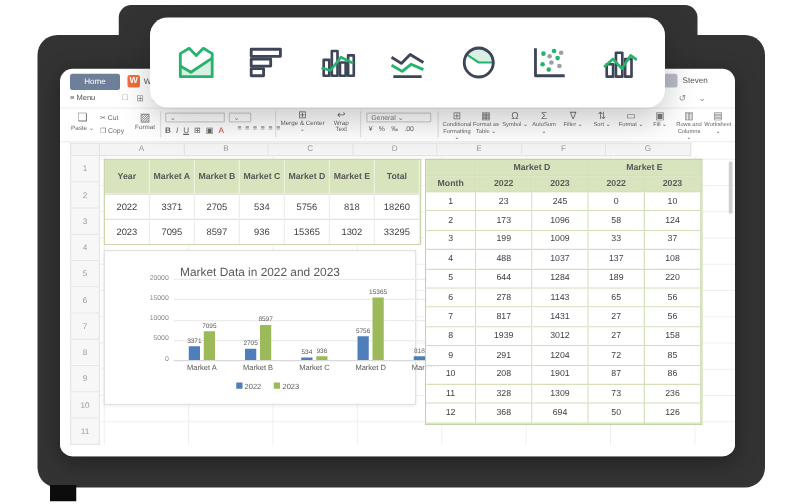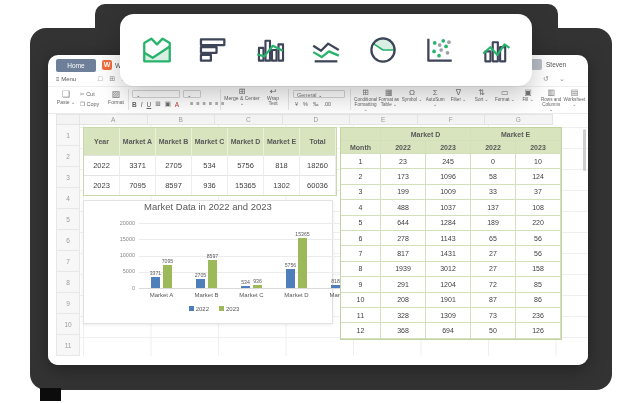--- a/index.html
+++ b/index.html
@@ -55,21 +55,21 @@
   
   .t1{left:35px;top:13px;border:1px solid #c9d9ab;}
   .t1 .trow{display:flex;}
   .t1 .hc{width:36px;height:27px;background:#d7e4bd;border-right:1px solid #e9f0dc;
           font-size:7px;font-weight:bold;color:#595959;display:flex;align-items:center;justify-content:center;box-sizing:border-box;}
   .t1 .dc{width:36px;height:20px;background:#fff;border-right:1px solid #ededed;border-top:1px solid #e3e3e3;
           font-size:7.5px;color:#404040;display:flex;align-items:center;justify-content:center;box-sizing:border-box;}
   
   .chart-card{left:35px;top:86px;width:248px;height:122px;background:#fff;border:1px solid #e2e2e2;
               box-shadow:0 1px 3px rgba(0,0,0,.08);}
-  .chart-title{position:absolute;left:0;top:0;width:248px;text-align:center;font-size:9.5px;color:#595959;}
+  .chart-title{position:absolute;left:0;top:12px;width:248px;text-align:center;font-size:9.5px;color:#595959;}
   .gridline{position:absolute;height:1px;background:#ececec;}
   .ylab{position:absolute;width:26px;text-align:right;font-size:5.5px;color:#8a8a8a;}
   .bar{position:absolute;}
   .blab{position:absolute;width:34px;text-align:center;font-size:5.2px;color:#595959;}
   .xlab{position:absolute;width:45px;text-align:center;font-size:6px;color:#595959;}
   .legend{position:absolute;left:55px;top:105px;width:150px;display:flex;justify-content:center;gap:10px;
           font-size:6px;color:#595959;align-items:center;}
   .legend .sq{display:inline-block;width:5px;height:5px;margin-right:2px;}
   
   .t2{left:292px;top:13px;border:1px solid #c3d4a2;}
@@ -221,21 +221,21 @@
             <div class="dc">818</div>
             <div class="dc">18260</div>
           </div>
           <div class="trow">
             <div class="dc">2023</div>
             <div class="dc">7095</div>
             <div class="dc">8597</div>
             <div class="dc">936</div>
             <div class="dc">15365</div>
             <div class="dc">1302</div>
-            <div class="dc">60036</div>
+            <div class="dc">33295</div>
           </div>
         </div>
 
       <div class="abs chart-card" id="chart">
         <div class="chart-title">Market Data in 2022 and 2023</div>
         <div id="chart-layers">
             <div class="gridline" style="left: 55px; width: 225px; top: 22px; background: rgb(236, 236, 236);"></div>
             <div class="ylab" style="left: 25px; top: 18.5px;">20000</div>
             <div class="gridline" style="left: 55px; width: 225px; top: 38.25px; background: rgb(236, 236, 236);"></div>
             <div class="ylab" style="left: 25px; top: 34.75px;">15000</div>

